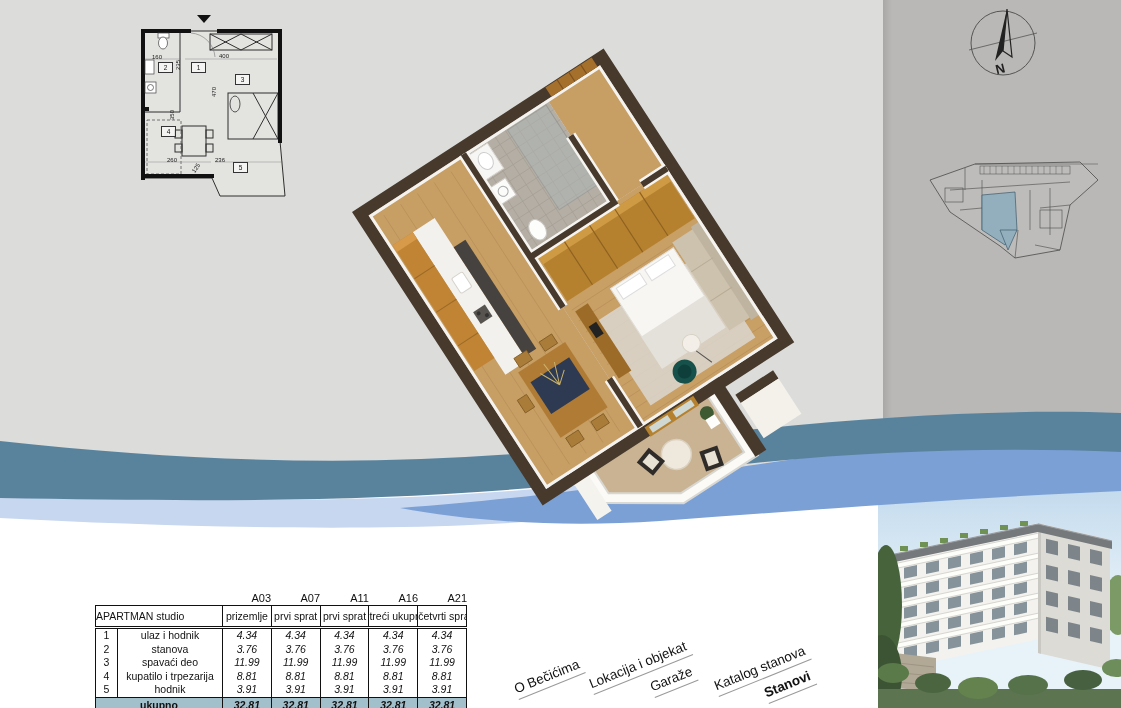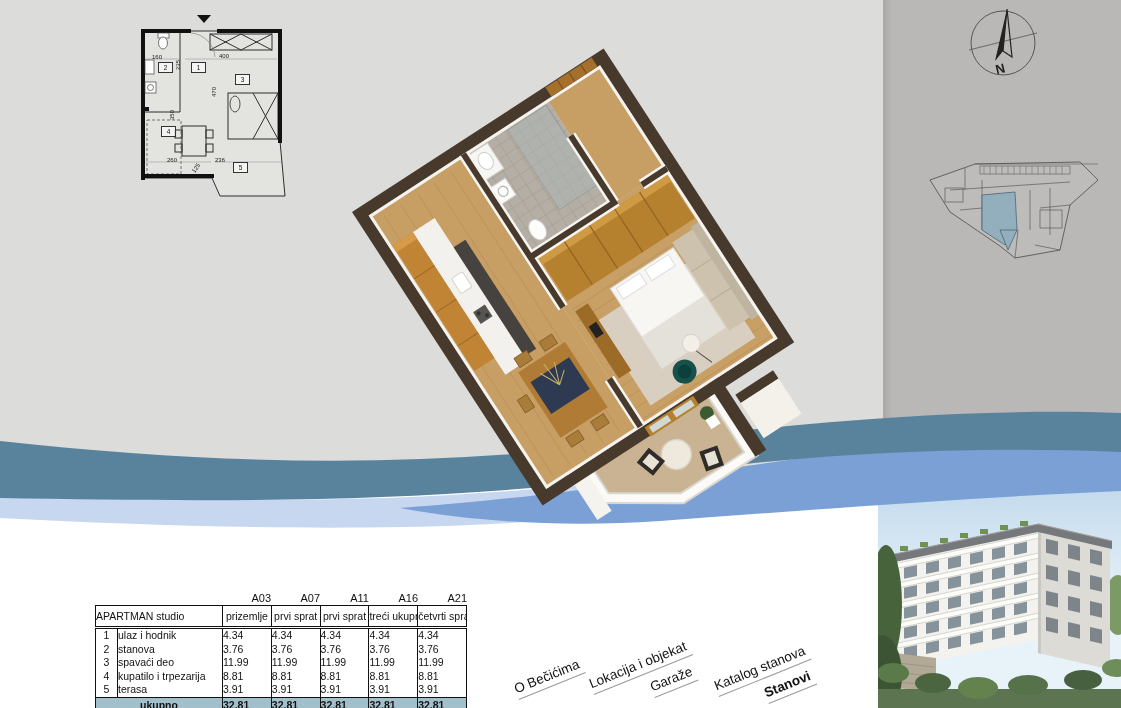--- a/index.html
+++ b/index.html
@@ -24,22 +24,22 @@
   .unit-codes{display:flex;margin-left:127px;height:12px;}
   .unit-codes span{flex:1;text-align:right;font-size:11px;line-height:12px;}
   table.area{border-collapse:collapse;width:371px;table-layout:fixed;border:1.4px solid #111;margin-top:1px;}
   table.area td{padding:0;font-size:10.5px;overflow:hidden;white-space:nowrap;}
   table.area td + td{border-left:0.8px solid #111;}
   table.area thead td{height:20px;border-bottom:3px double #111;margin-top:9px;}
   td.apt{padding-left:5px;font-size:11px;}
   td.fl{text-align:center;font-size:9.6px;}
   table.area tbody td{height:13.6px;line-height:13.6px;}
   td.num{text-align:center;}
-  td.name{padding-left:5px;}
-  td.val{text-align:left;padding-right:6px;}
+  td.name{padding-left:5px;text-align:center;}
+  td.val{text-align:center;padding-right:6px;font-style:italic;}
   table.area tfoot td{background:#a2bfcc;font-weight:bold;border-top:1.4px solid #111;height:14.5px;line-height:14.5px;}
   
   .fp-label{position:absolute;font-size:6px;color:#222;line-height:6px;white-space:nowrap;}
   .fp-room{position:absolute;width:13px;height:9px;border:1px solid #333;background:rgba(250,250,248,.75);
            font-size:6.5px;line-height:9px;text-align:center;color:#111;}
   .rot90{transform:rotate(-90deg);}
   .rot60{transform:rotate(-55deg);}
   .d0{left:27px;top:42px;} .d1{left:48px;top:50px;} .d2{left:94px;top:41px;}
   .d3{left:84px;top:77px;} .d4{left:42px;top:100px;} .d5{left:42px;top:145px;}
   .d6{left:90px;top:145px;} .d7{left:66px;top:153px;}
@@ -389,21 +389,21 @@
             <td class="num">4</td>
             <td class="name">kupatilo i trpezarija</td>
             <td class="val">8.81</td>
             <td class="val">8.81</td>
             <td class="val">8.81</td>
             <td class="val">8.81</td>
             <td class="val">8.81</td>
           </tr>
           <tr>
             <td class="num">5</td>
-            <td class="name">terasa</td>
+            <td class="name">hodnik</td>
             <td class="val">3.91</td>
             <td class="val">3.91</td>
             <td class="val">3.91</td>
             <td class="val">3.91</td>
             <td class="val">3.91</td>
           </tr>
         </tbody>
       <tfoot>
         <tr>
           <td class="num total-label" colspan="2" style="text-align:center;">ukupno</td>

